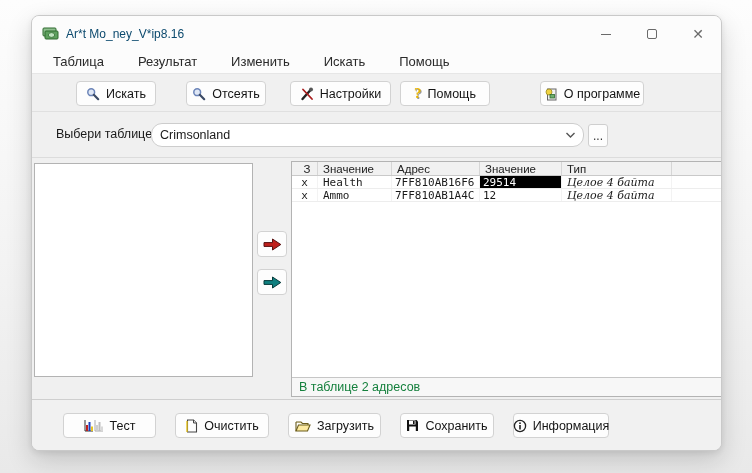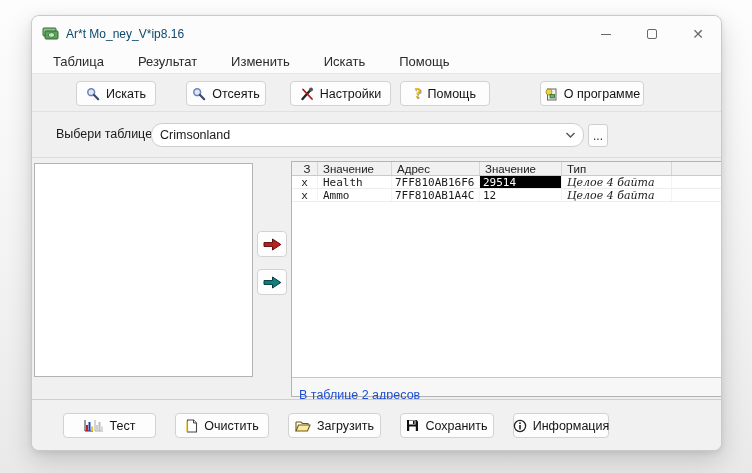--- a/index.html
+++ b/index.html
@@ -76,21 +76,21 @@
   .t-row .dc { overflow:hidden; white-space:nowrap; border-right:1px solid #f3f3f3; }
   .c0 { width:26px; text-align:center; }
   .c1 { width:74px; padding-left:5px; }
   .c2 { width:88px; padding-left:3px; }
   .c3 { width:82px; padding-left:3px; }
   .c4 { width:110px; padding-left:5px; font-style:italic; font-family:"DejaVu Serif", serif; font-size:11px; }
   .val-selected { background:#000; color:#fff; }
   .status-bar {
     position:absolute; left:0; right:0; bottom:0; height:19px;
     border-top:1px solid #c6c6c6; background:#f7f7f7;
-    font-size:12.5px; color:#1d4ed8; padding:10px 0 0 7px;
+    font-size:12.5px; color:#15803d; padding:2px 0 0 7px;
   }
   
   .bottom-bar { height:53px; background:#f1f1f1; border-top:1px solid #cfcfcf; position:relative; }
   .bottom-bar .btn { top:13px; }
   
   .q { color:#e9b400; font-weight:bold; font-size:15px; font-family:"Liberation Serif", serif; text-shadow:1px 1px 0 #9a9a9a; line-height:1; }
 </style>
 </head>
 <body>
 

